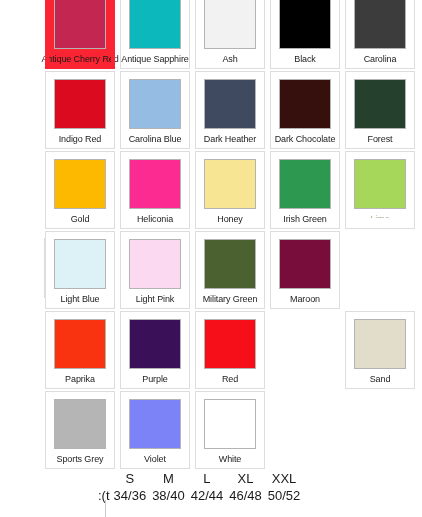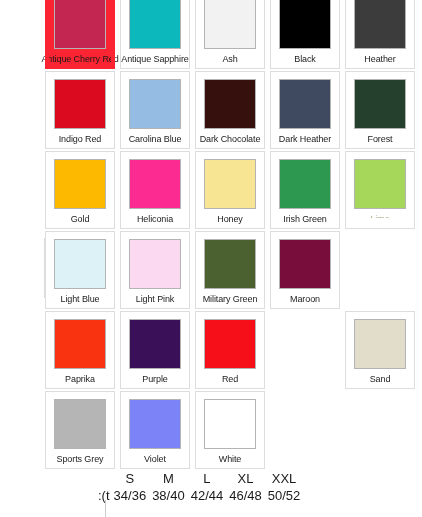--- a/index.html
+++ b/index.html
@@ -162,37 +162,37 @@
       <div class="swatch-cell">
         <div class="swatch-chip" style="background: rgb(242, 242, 242);"></div>
         <div class="swatch-label">Ash</div>
       </div>
       <div class="swatch-cell">
         <div class="swatch-chip" style="background: rgb(0, 0, 0);"></div>
         <div class="swatch-label">Black</div>
       </div>
       <div class="swatch-cell">
         <div class="swatch-chip" style="background: rgb(60, 60, 60);"></div>
-        <div class="swatch-label">Heather</div>
+        <div class="swatch-label">Carolina</div>
       </div>
       <div class="swatch-cell">
         <div class="swatch-chip" style="background: rgb(220, 10, 30);"></div>
         <div class="swatch-label">Indigo Red</div>
       </div>
       <div class="swatch-cell">
         <div class="swatch-chip" style="background: rgb(149, 189, 227);"></div>
         <div class="swatch-label">Carolina Blue</div>
       </div>
       <div class="swatch-cell">
+        <div class="swatch-chip" style="background: rgb(63, 74, 96);"></div>
+        <div class="swatch-label">Dark Heather</div>
+      </div>
+      <div class="swatch-cell">
         <div class="swatch-chip" style="background: rgb(54, 16, 12);"></div>
         <div class="swatch-label">Dark Chocolate</div>
-      </div>
-      <div class="swatch-cell">
-        <div class="swatch-chip" style="background: rgb(63, 74, 96);"></div>
-        <div class="swatch-label">Dark Heather</div>
       </div>
       <div class="swatch-cell">
         <div class="swatch-chip" style="background: rgb(37, 64, 44);"></div>
         <div class="swatch-label">Forest</div>
       </div>
       <div class="swatch-cell">
         <div class="swatch-chip" style="background: rgb(252, 185, 0);"></div>
         <div class="swatch-label">Gold</div>
       </div>
       <div class="swatch-cell">

